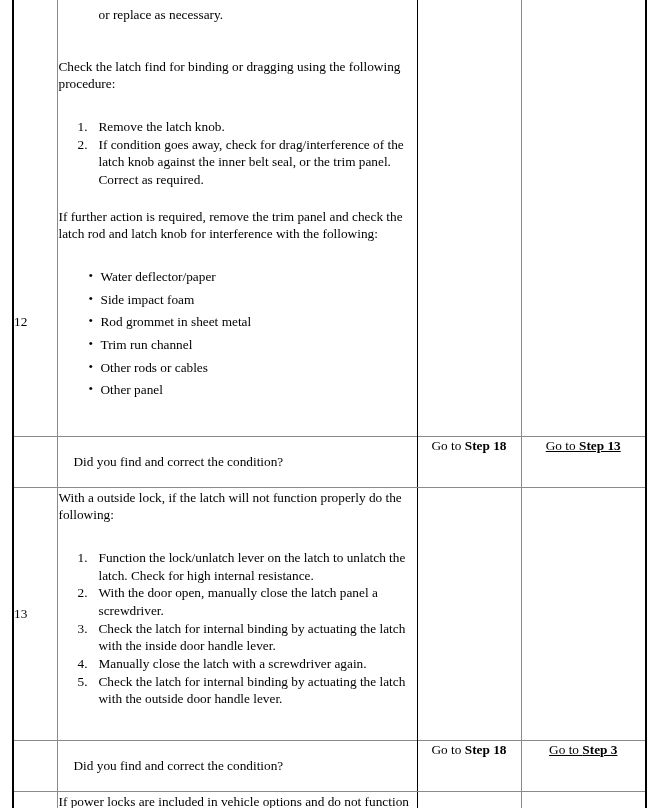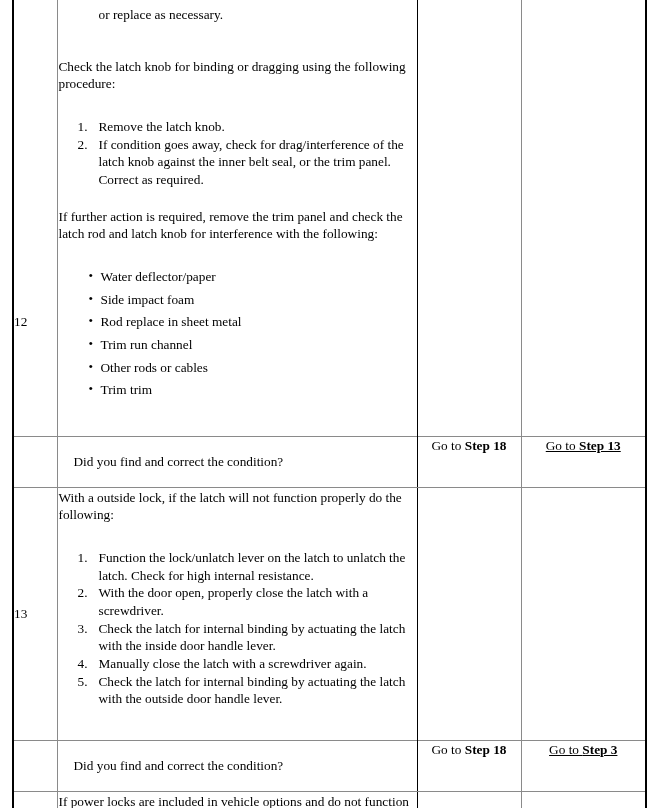--- a/index.html
+++ b/index.html
@@ -144,21 +144,21 @@
     <tbody>
 
       <tr>
         <td class="cell-step">
           <span></span>
         </td>
         <td class="cell-body">
           <div class="spacer-sm"></div>
           <p class="para cont-indent">or replace as necessary.</p>
           <div class="spacer-xl"></div>
-          <p class="para">Check the latch knob for binding or dragging using the following procedure:</p>
+          <p class="para">Check the latch find for binding or dragging using the following procedure:</p>
           <div class="spacer-lg"></div>
           <ol class="numlist">
             <li>
               <span class="num">1.</span>
               <span>Remove the latch knob.</span>
             </li>
             <li>
               <span class="num">2.</span>
               <span>If condition goes away, check for drag/interference of the latch knob against the inner belt seal, or the trim panel. Correct as required.</span>
             </li>
@@ -180,33 +180,33 @@
             <li>
               <span class="bul">•</span>
               <span>Water deflector/paper</span>
             </li>
             <li>
               <span class="bul">•</span>
               <span>Side impact foam</span>
             </li>
             <li>
               <span class="bul">•</span>
-              <span>Rod replace in sheet metal</span>
+              <span>Rod grommet in sheet metal</span>
             </li>
             <li>
               <span class="bul">•</span>
               <span>Trim run channel</span>
             </li>
             <li>
               <span class="bul">•</span>
               <span>Other rods or cables</span>
             </li>
             <li>
               <span class="bul">•</span>
-              <span>Trim trim</span>
+              <span>Other panel</span>
             </li>
           </ul>
           <div class="spacer-xl"></div>
         </td>
         <td class="cell-yes"></td>
         <td class="cell-no"></td>
       </tr>
 
       <tr class="rule-top rule-bot">
         <td class="cell-step"></td>
@@ -228,21 +228,21 @@
         <td class="cell-body">
           <p class="para">With a outside lock, if the latch will not function properly do the following:</p>
           <div class="spacer-lg"></div>
           <ol class="numlist tight">
             <li>
               <span class="num">1.</span>
               <span>Function the lock/unlatch lever on the latch to unlatch the latch. Check for high internal resistance.</span>
             </li>
             <li>
               <span class="num">2.</span>
-              <span>With the door open, properly close the latch with a screwdriver.</span>
+              <span>With the door open, manually close the latch panel a screwdriver.</span>
             </li>
             <li>
               <span class="num">3.</span>
               <span>Check the latch for internal binding by actuating the latch with the inside door handle lever.</span>
             </li>
             <li>
               <span class="num">4.</span>
               <span>Manually close the latch with a screwdriver again.</span>
             </li>
             <li>

